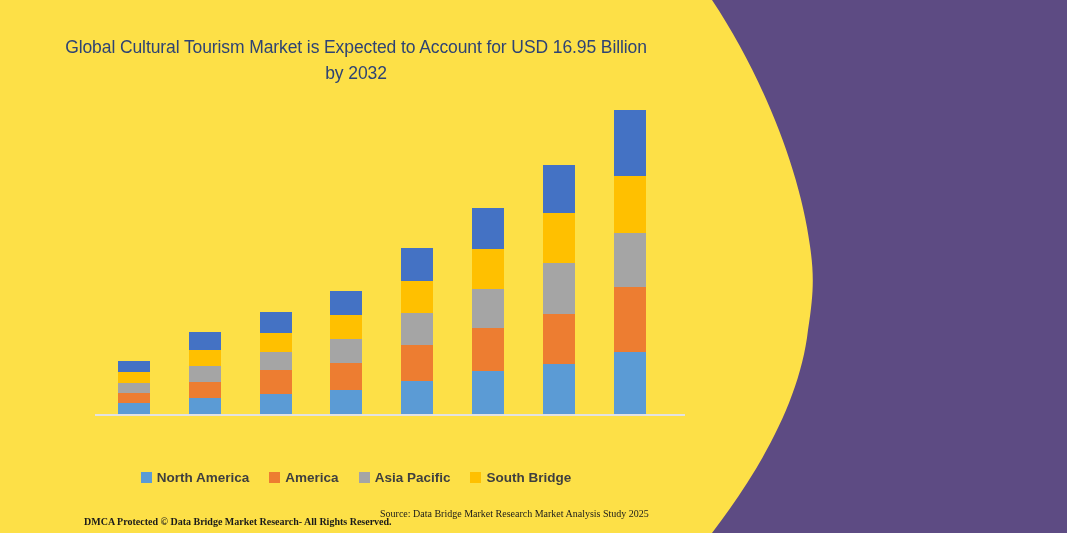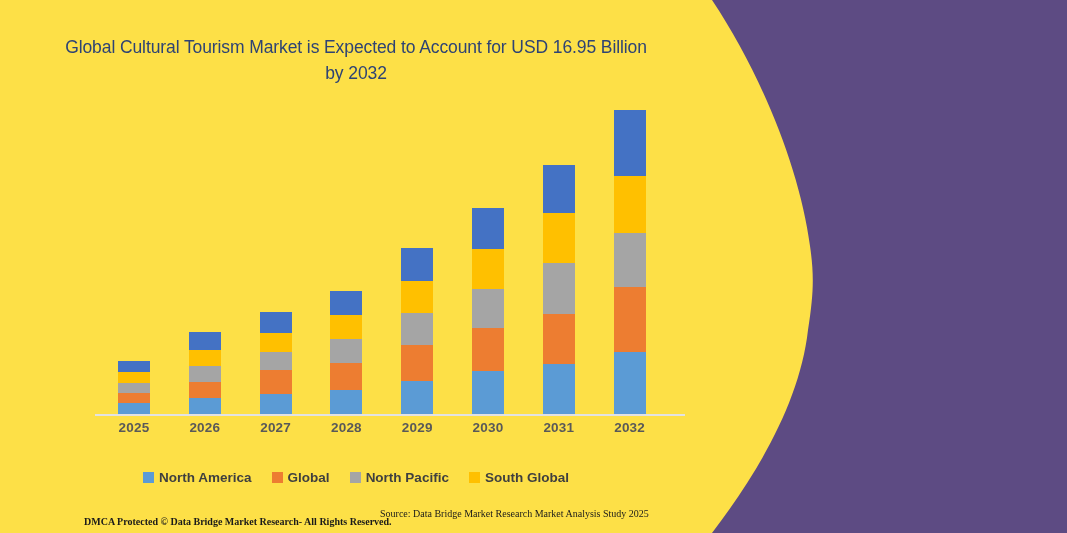--- a/index.html
+++ b/index.html
@@ -124,47 +124,37 @@
         <div class="bar-col" style="left: 518.6px;">
           <div class="seg" style="height: 64.269px; background: rgb(91, 155, 213);"></div>
           <div class="seg" style="height: 64.269px; background: rgb(237, 125, 49);"></div>
           <div class="seg" style="height: 54.7009px; background: rgb(165, 165, 165);"></div>
           <div class="seg" style="height: 56.6867px; background: rgb(255, 192, 0);"></div>
           <div class="seg" style="height: 66.0743px; background: rgb(68, 114, 196);"></div>
         </div>
       </div>
     <div id="axis-line"></div>
 
-    <div id="x-labels">
-        <span class="x-label" style="left: 9px;">2025</span>
-        <span class="x-label" style="left: 79.8px;">2026</span>
-        <span class="x-label" style="left: 150.6px;">2027</span>
-        <span class="x-label" style="left: 221.4px;">2028</span>
-        <span class="x-label" style="left: 292.2px;">2029</span>
-        <span class="x-label" style="left: 363px;">2030</span>
-        <span class="x-label" style="left: 433.8px;">2031</span>
-        <span class="x-label" style="left: 504.6px;">2032</span>
-      </div>
 
     <div id="legend">
         <div class="legend-item">
           <span class="legend-swatch" style="background: rgb(91, 155, 213);"></span>
           <span class="legend-text">North America</span>
         </div>
         <div class="legend-item">
           <span class="legend-swatch" style="background: rgb(237, 125, 49);"></span>
-          <span class="legend-text">Global</span>
+          <span class="legend-text">America</span>
         </div>
         <div class="legend-item">
           <span class="legend-swatch" style="background: rgb(165, 165, 165);"></span>
-          <span class="legend-text">North Pacific</span>
+          <span class="legend-text">Asia Pacific</span>
         </div>
         <div class="legend-item">
           <span class="legend-swatch" style="background: rgb(255, 192, 0);"></span>
-          <span class="legend-text">South Global</span>
+          <span class="legend-text">South Bridge</span>
         </div>
       </div>
 
     <div id="footer">
       <span id="footer-left">DMCA Protected © Data Bridge Market Research- All Rights Reserved.</span>
       <span id="footer-right">Source: Data Bridge Market Research  Market Analysis Study 2025</span>
     </div>
   </div>
 
   <div id="purple-panel">

